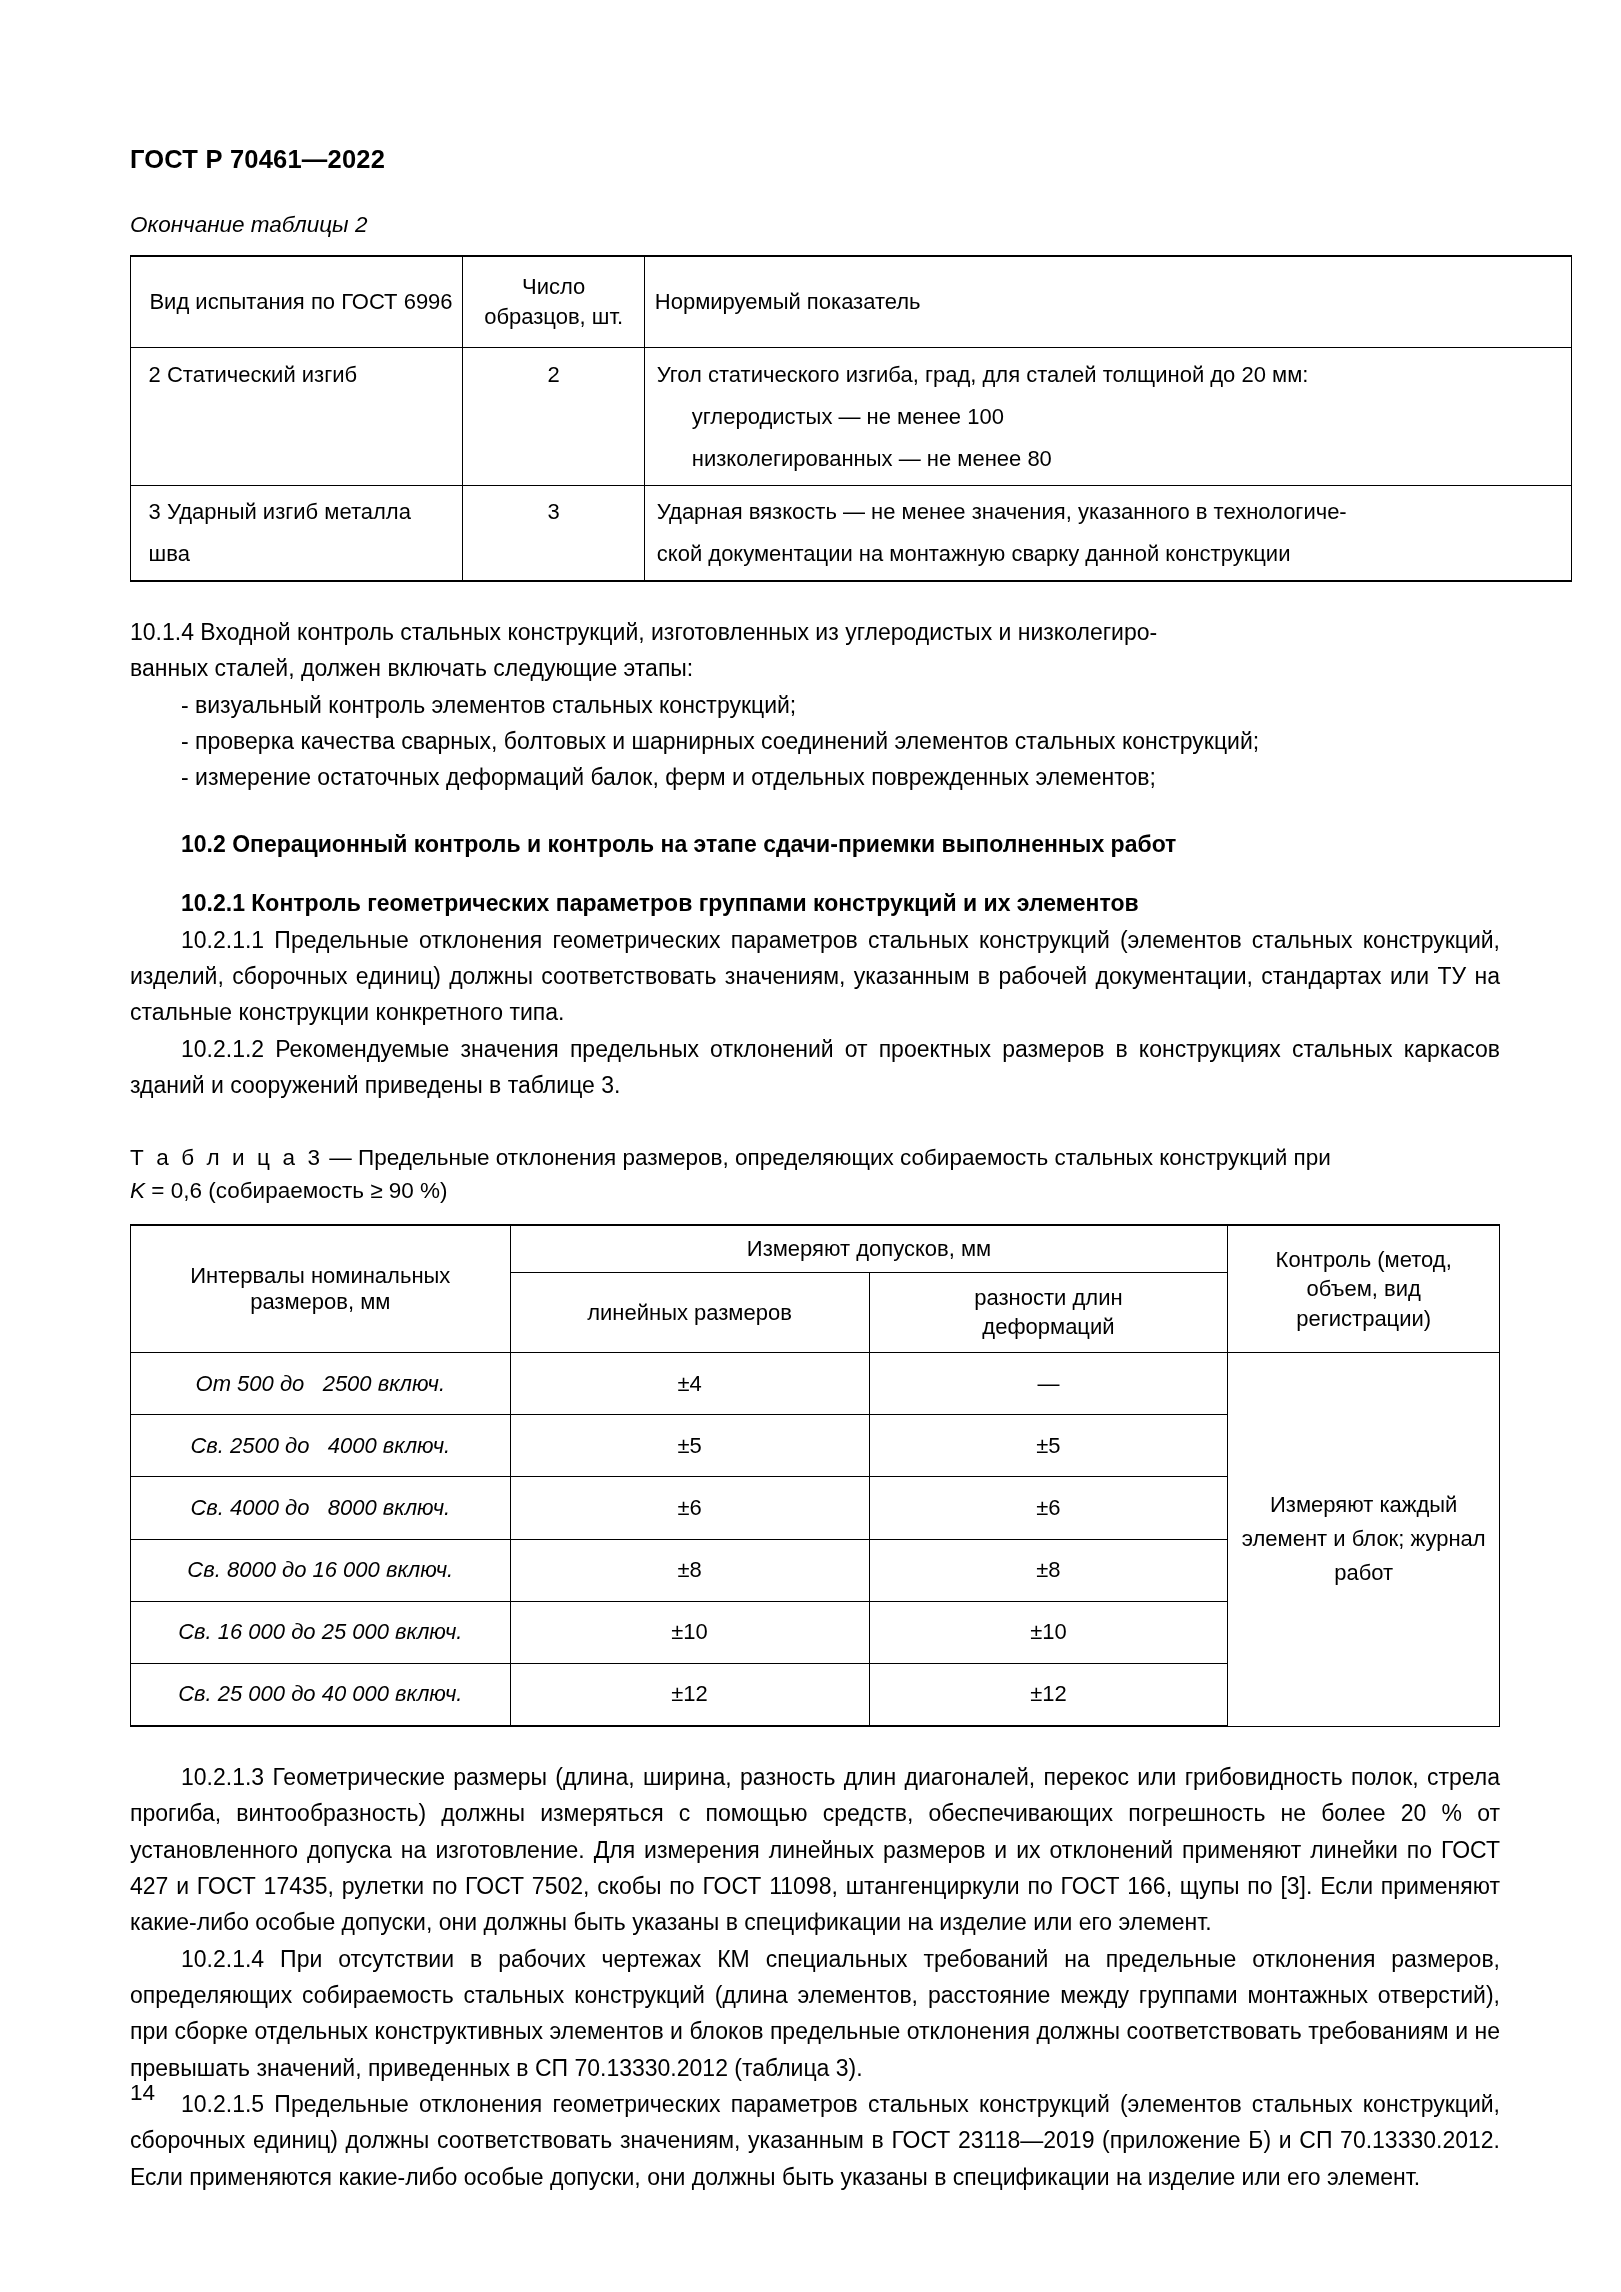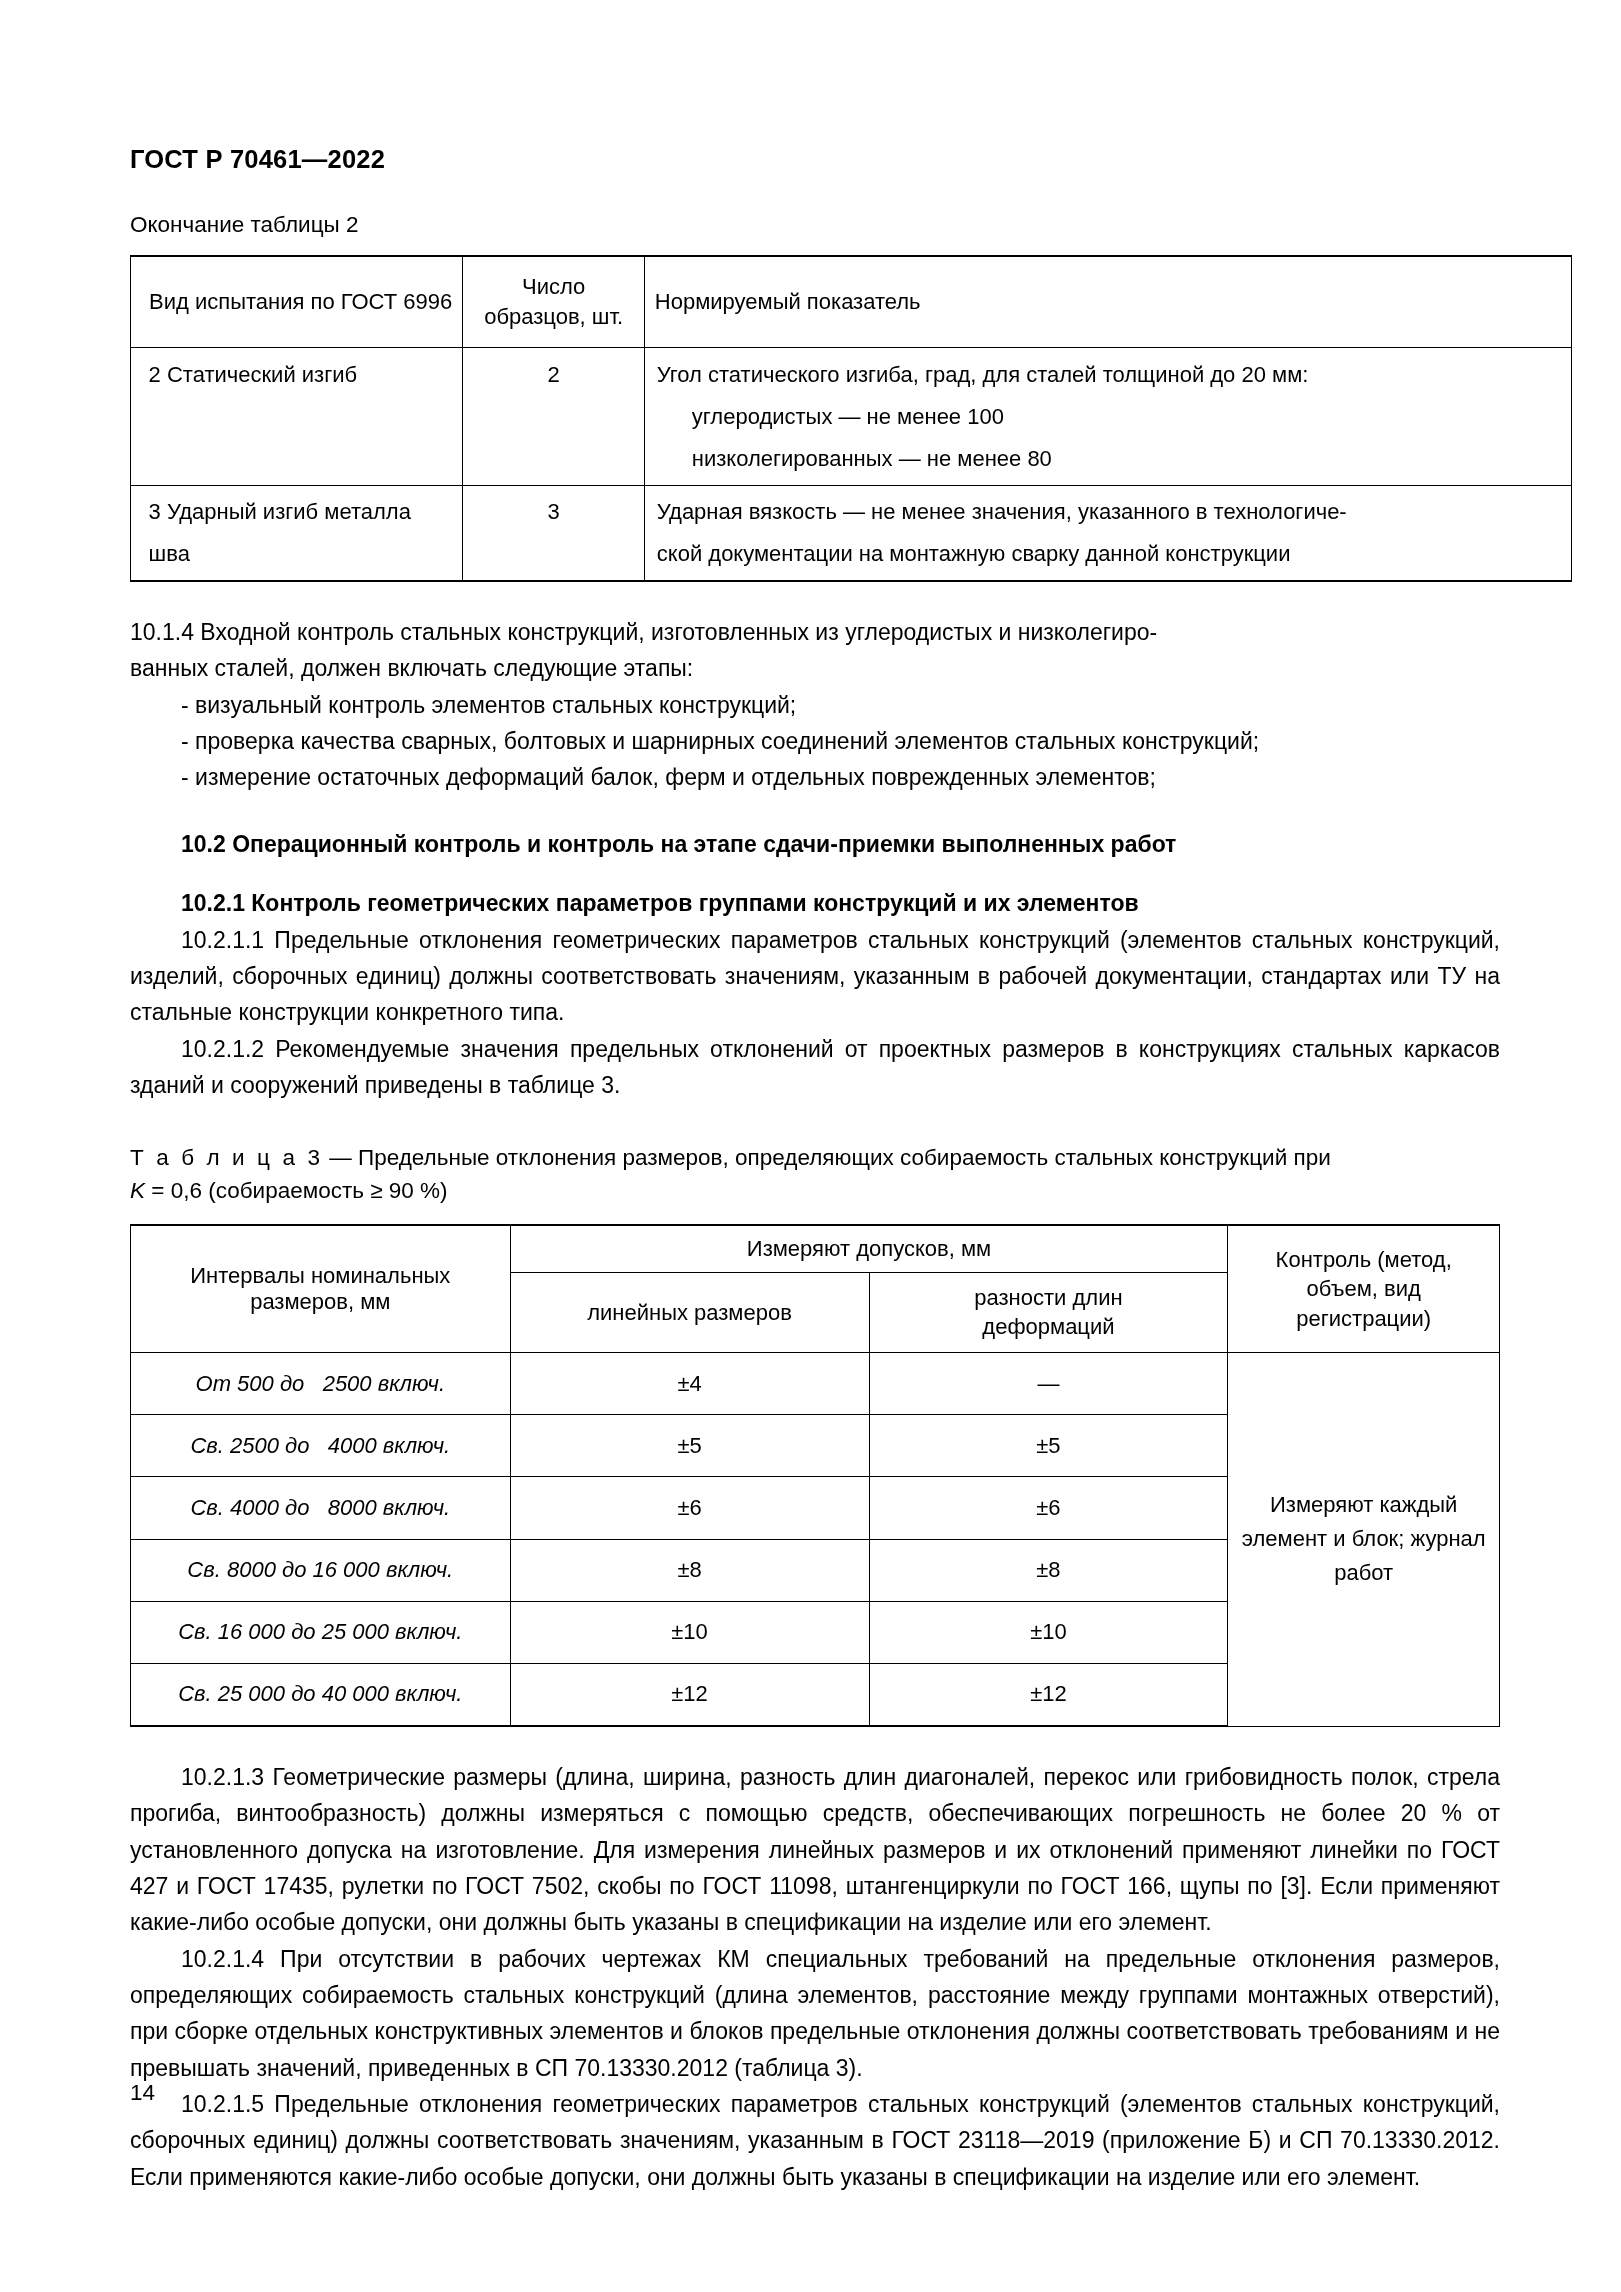--- a/index.html
+++ b/index.html
@@ -33,20 +33,21 @@
     margin-top: 145px;
     font-size: 25.5px;
     font-weight: bold;
     letter-spacing: 0.2px;
   }
 
   
   .table-caption-italic {
     margin-top: 38px;
     font-size: 22.5px;
+    font-style: italic;
   }
   .table-caption {
     margin-top: 39px;
     font-size: 22.5px;
     line-height: 1.45;
     text-align: justify;
   }
   .table-caption .tbl-word {
     letter-spacing: 3.1px;
   }
@@ -66,21 +67,21 @@
     padding: 9.8px 11.8px;
     vertical-align: middle;
     font-weight: normal;
   }
   table.gost .outer-top td { border-top-width: 2.9px; }
   table.gost .outer-bottom td { border-bottom-width: 2.9px; }
 
   #table2 { margin-top: 16.7px; }
   #table2 td { height: 39px; }
   #table2 .th-cell { line-height: 1.35; padding: 15.7px 9.8px; }
-  #table2 .th-cell.left { text-align: center; padding-left: 17.6px; }
+  #table2 .th-cell.left { text-align: right; padding-left: 17.6px; }
   #table2 .c1 { width: 304px; }
   #table2 .c2 { width: 161px; text-align: center; }
   #table2 .c3 { width: 906px; }
   #table2 .body-cell { line-height: 1.5; }
   #table2 .body-cell.left { text-align: left; padding-left: 17.6px; vertical-align: top; }
   #table2 .body-cell.num { text-align: center; vertical-align: top; }
   #table2 .body-cell.desc { text-align: left; vertical-align: top; }
   #table2 .indent-line { padding-left: 35px; }
   #table2 .lines > div { margin-bottom: 8.8px; }
   #table2 .lines > div:last-child { margin-bottom: 0; }

